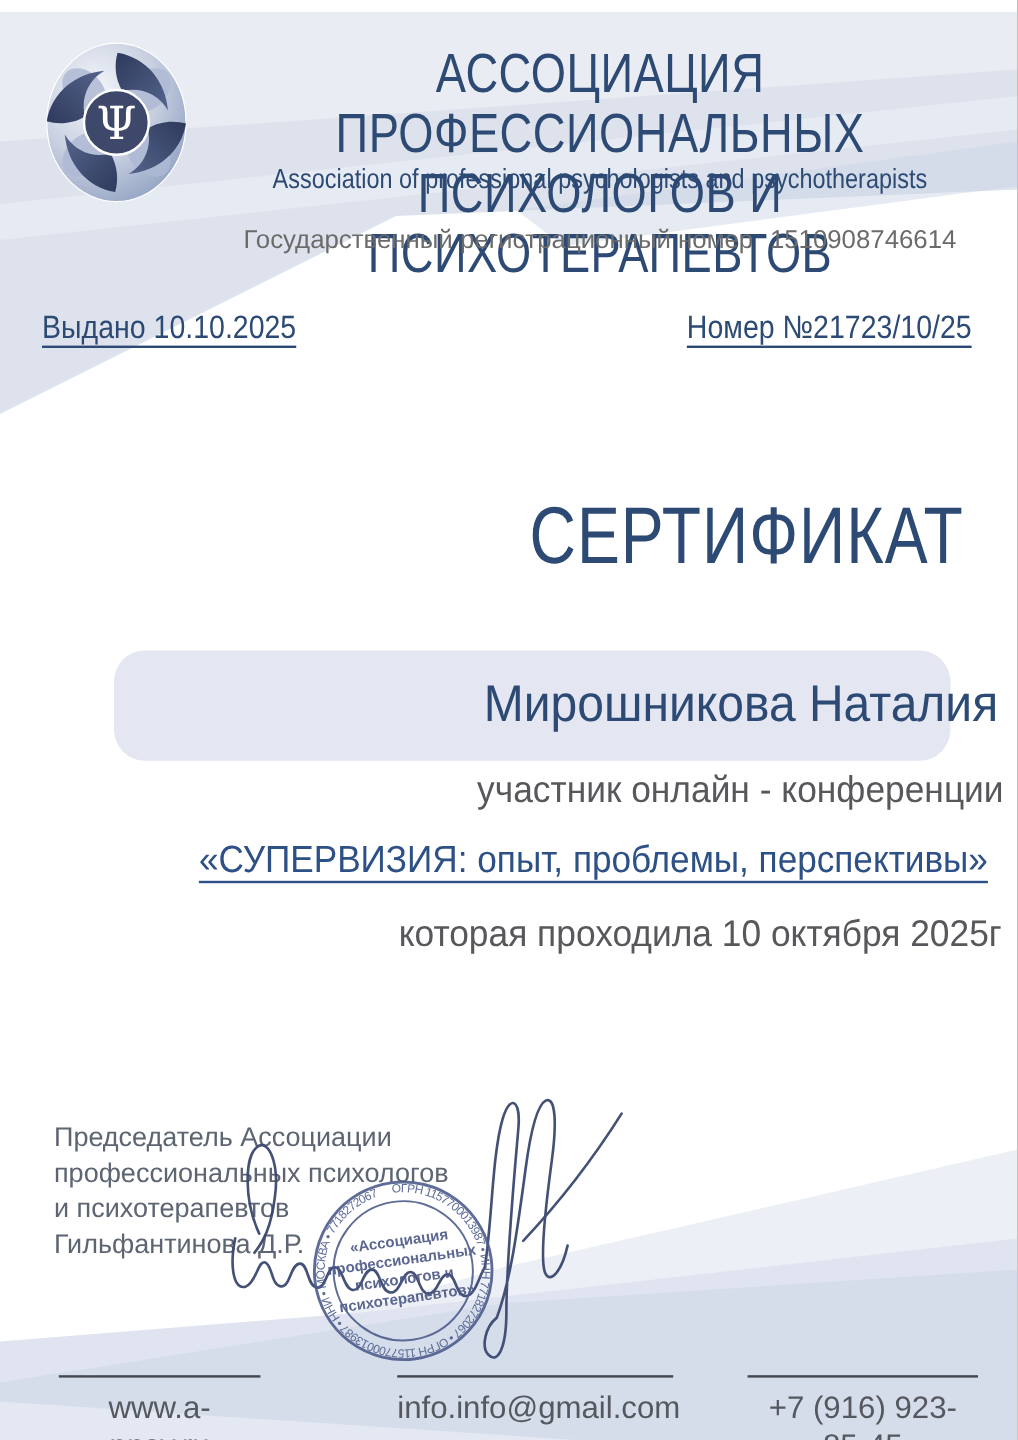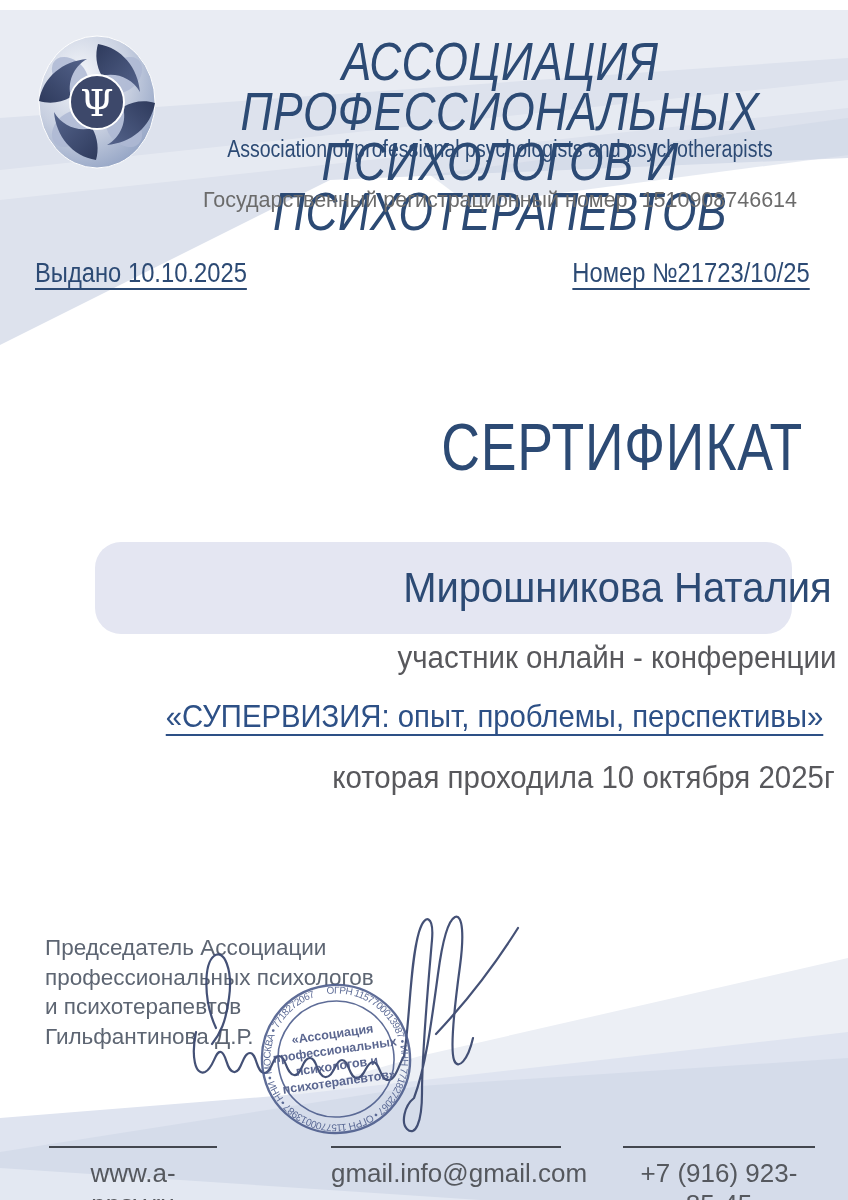--- a/index.html
+++ b/index.html
@@ -16,21 +16,21 @@
   .bot-band1{background:#eceff5;clip-path:polygon(0 1178px,420px 1056px,848px 958px,848px 1200px,0 1200px);}
   .bot-band2{background:#dfe4f0;clip-path:polygon(0 1118px,300px 1094px,848px 1032px,848px 1200px,0 1200px);}
   .bot-band3{background:#d5dcea;clip-path:polygon(0 1152px,420px 1086px,848px 1058px,848px 1200px,0 1200px);}
   .bot-band4{background:#e3e8f2;clip-path:polygon(0 1168px,480px 1200px,0 1200px);}
 
   .abs{position:absolute;}
   .navy{color:#2c4a74;}
   .cond{display:inline-block;transform:scaleX(.82);transform-origin:center;}
 
   .header-center{left:170px;width:660px;text-align:center;}
-  .org-ru{top:36px;font-size:54px;line-height:50px;font-weight:500;letter-spacing:.5px;font-style:italic;}
+  .org-ru{top:36px;font-size:46px;line-height:50px;font-weight:500;letter-spacing:.5px;}
   .org-ru .cond{transform:scaleX(.82);}
   .org-en{top:136px;font-size:23px;font-weight:500;}
   .org-en .cond{transform:scaleX(.85);}
   .reg-line{top:188px;font-size:21.5px;color:#6b6b6b;}
   .reg-line .num{margin-left:14px;}
 
   .issued{left:35px;top:258px;font-size:27px;font-weight:500;}
   .issued .cond{transform:scaleX(.88);transform-origin:left;
     text-decoration:underline;text-decoration-thickness:2px;text-underline-offset:6px;}
   .cert-number{right:38px;top:258px;font-size:27px;font-weight:500;text-align:right;}
@@ -172,19 +172,19 @@
         <text y="11">психологов и</text>
         <text y="27">психотерапевтов»</text>
       </g>
     </g>
   </svg>
 
   <div class="f-col f-col1">
     <span>www.a-ppsy.ru</span>
   </div>
   <div class="f-col f-col2">
-    <span>gmail.info@gmail.com</span>
+    <span>info.info@gmail.com</span>
   </div>
   <div class="f-col f-col3">
     <span>+7 (916) 923-85-45</span>
   </div>
 
 </div>
 
 </body></html>

